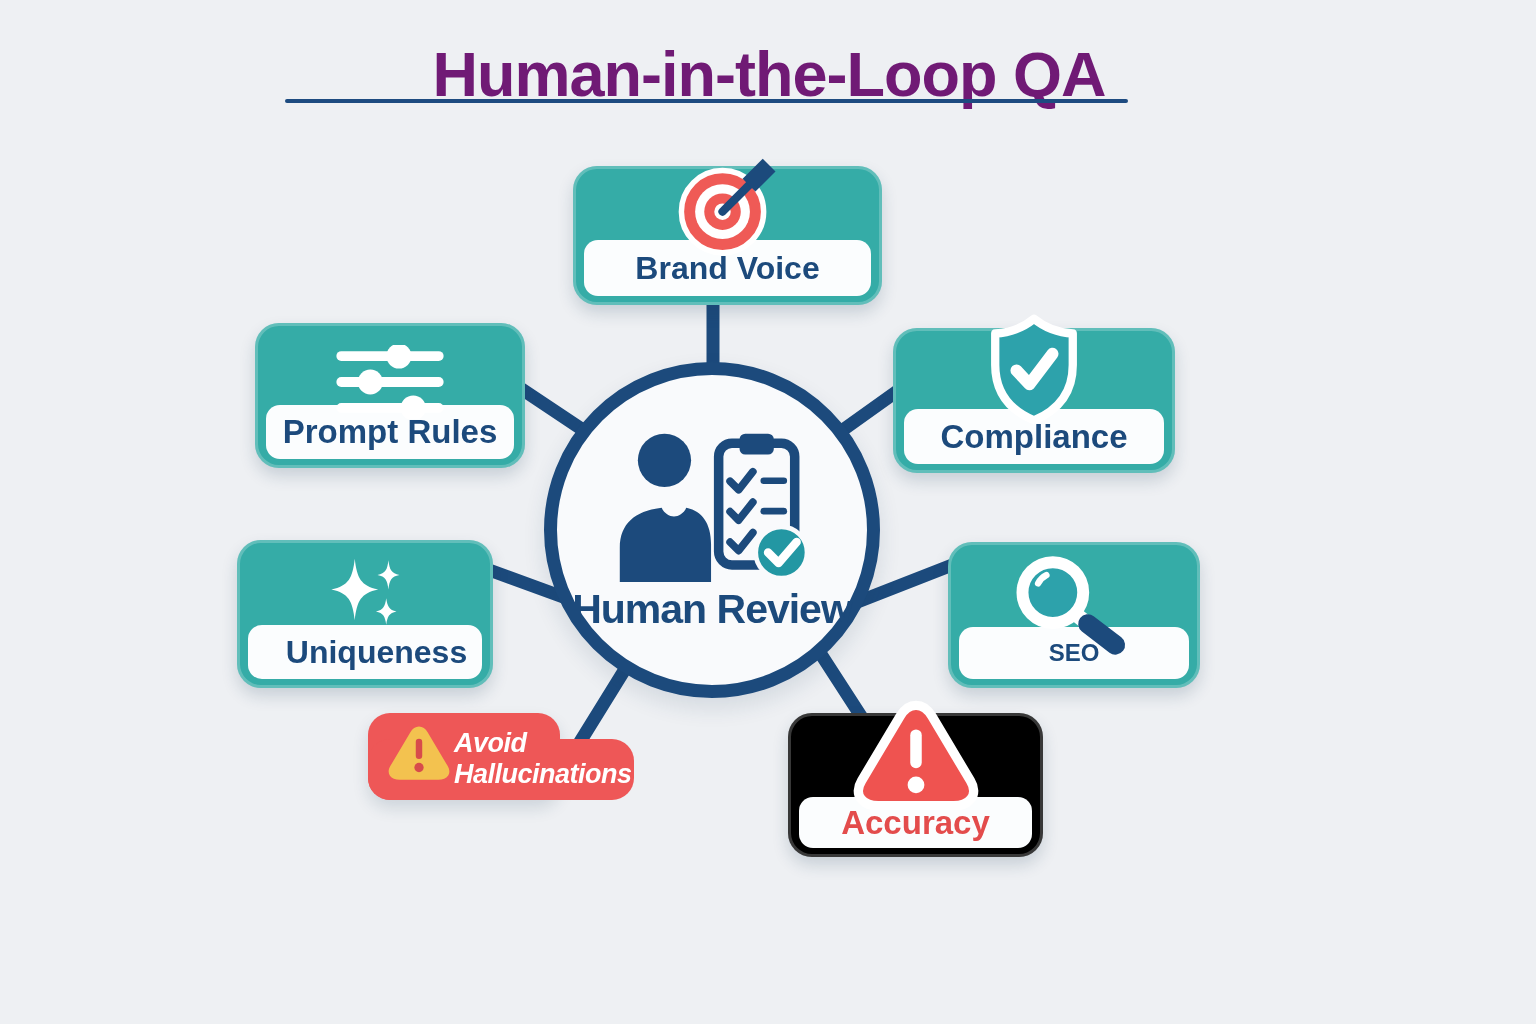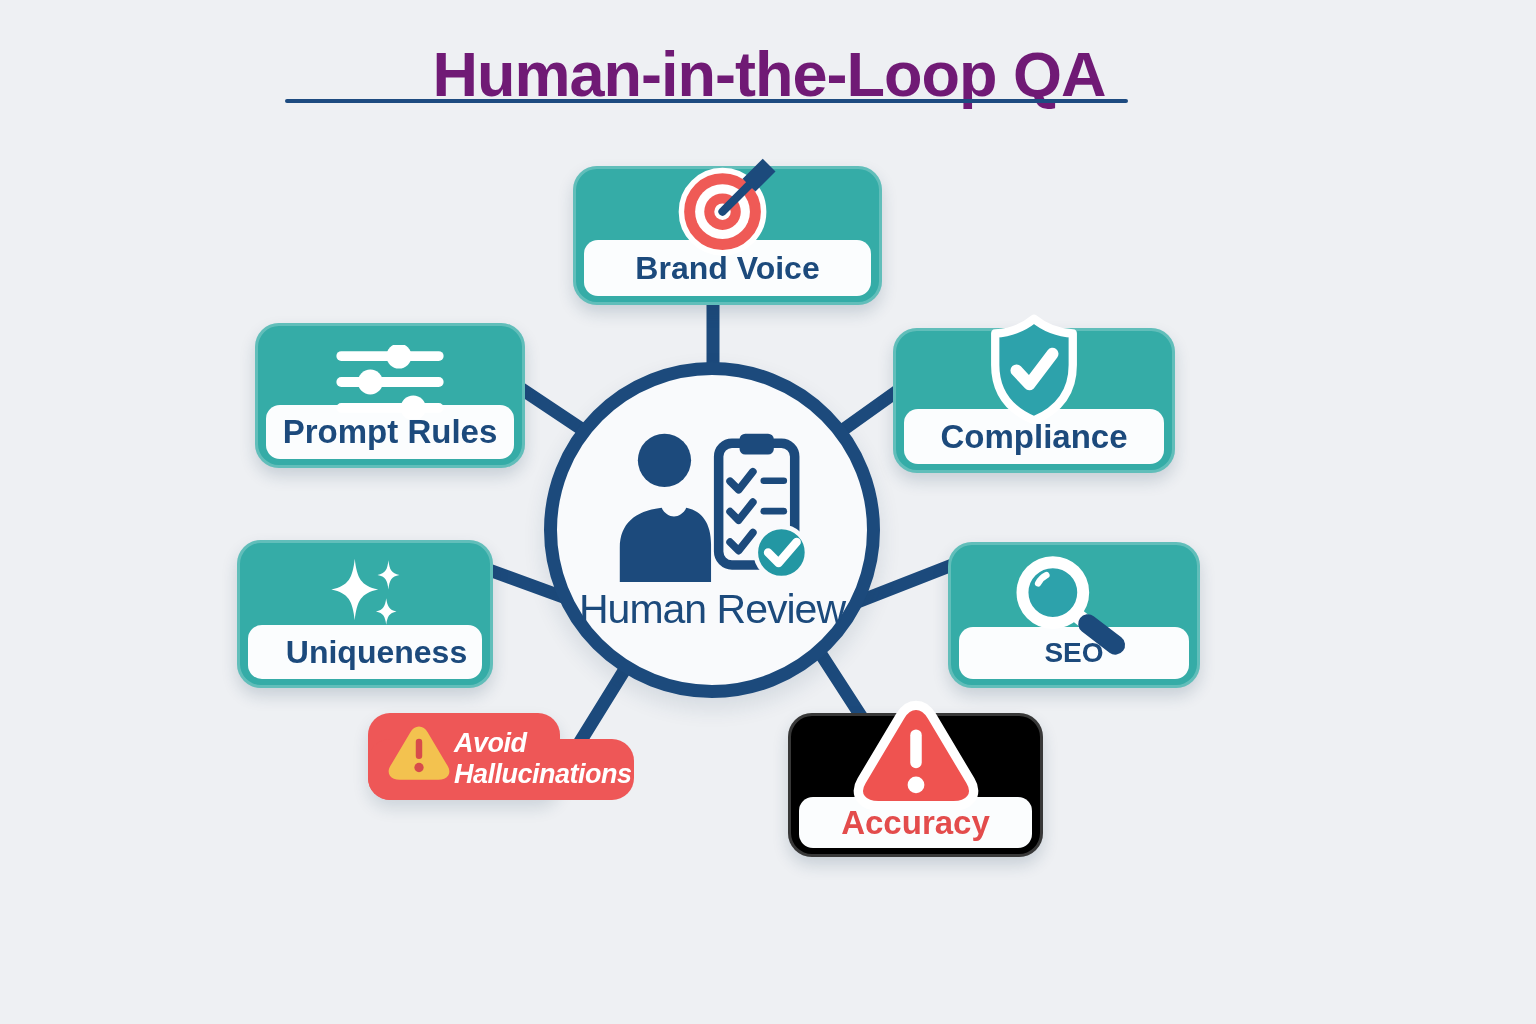--- a/index.html
+++ b/index.html
@@ -41,21 +41,21 @@
 
   .compliance{left:893px;top:328px;width:282px;height:145px;}
   .compliance .strip{height:55px;font-size:33px;}
   .compliance .card-icon{top:-15px;}
 
   .uniqueness{left:237px;top:540px;width:256px;height:148px;}
   .uniqueness .strip{height:54px;font-size:32px;padding-left:23px;}
   .uniqueness .card-icon{top:10px;}
 
   .seo{left:948px;top:542px;width:252px;height:146px;}
-  .seo .strip{height:52px;font-size:28px;margin-top:16px;}
+  .seo .strip{height:52px;font-size:24px;margin-top:16px;}
   .seo .card-icon{top:8px;}
 
   .accuracy{left:788px;top:713px;width:255px;height:144px;}
   .accuracy .strip{height:51px;font-size:33px;color:#e34c4c;}
   .accuracy .card-icon{top:-16px;}
 
   
   .avoid{position:absolute;left:368px;top:713px;width:266px;height:87px;z-index:2;}
   .avoid .part-a{
     position:absolute;left:0;top:0;width:192px;height:87px;background:#ee5757;
@@ -71,21 +71,21 @@
     font-weight:700;font-size:27px;line-height:31px;letter-spacing:-.5px;font-style:italic;
   }
 
   
   .center-circle{
     position:absolute;left:544px;top:362px;width:336px;height:336px;
     border-radius:50%;background:#f9fafc;border:13px solid #1c4a7c;
     box-sizing:border-box;display:flex;flex-direction:column;align-items:center;
     justify-content:center;z-index:3;box-shadow:0 10px 22px rgba(25,60,90,.12);
   }
-  .center-label{font-size:41px;font-weight:400;color:#1c4a7c;margin-top:4px;letter-spacing:-1px;}
+  .center-label{font-size:41px;font-weight:700;color:#1c4a7c;margin-top:4px;letter-spacing:-1px;}
 </style>
 </head>
 <body>
 
 <div class="canvas">
 
   <div class="title">Human-in-the-Loop QA</div>
   <div class="title-underline"></div>
 
   <svg id="connectors" width="1536" height="1024">

